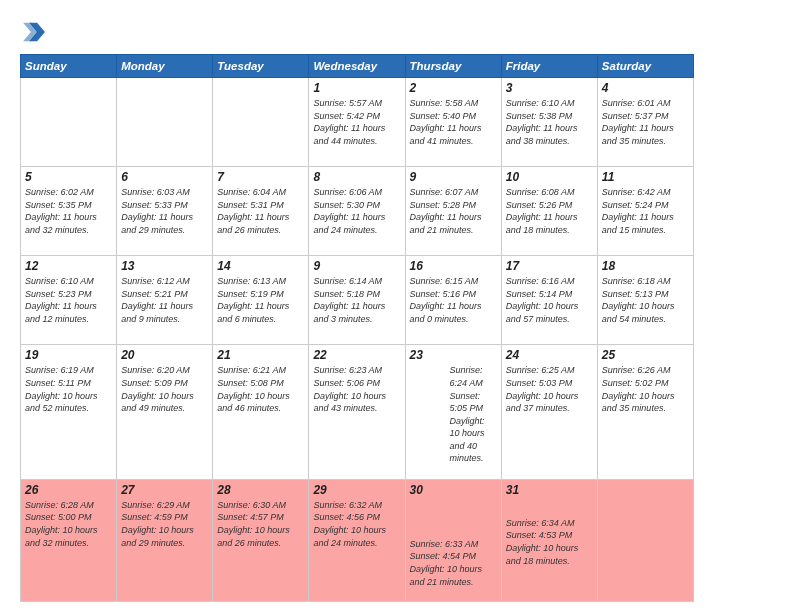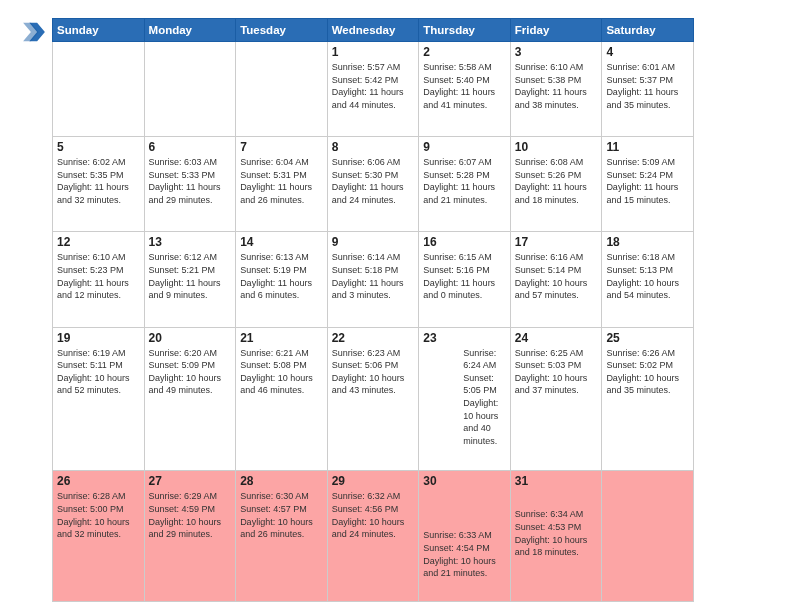--- a/index.html
+++ b/index.html
@@ -8,21 +8,22 @@
       background: #fff;
       width: 792px;
       height: 612px;
       overflow: hidden;
     }
     .page {
       width: 714px;
       height: 612px;
       padding: 18px 20px 10px 20px;
       display: flex;
-      flex-direction: row;
+      flex-direction: column;
+      font-style: italic;
     }
     .header {
       display: flex;
       align-items: flex-start;
       justify-content: space-between;
       margin-bottom: 8px;
     }
     .logo {
       display: flex;
       align-items: center;
@@ -202,21 +203,21 @@
           </td>
           <td>
             <span class="day-num">10</span>
             <div class="day-info" style="white-space: pre-line;">Sunrise: 6:08 AM
 Sunset: 5:26 PM
 Daylight: 11 hours
 and 18 minutes.</div>
           </td>
           <td>
             <span class="day-num">11</span>
-            <div class="day-info" style="white-space: pre-line;">Sunrise: 5:09 AM
+            <div class="day-info" style="white-space: pre-line;">Sunrise: 6:42 AM
 Sunset: 5:24 PM
 Daylight: 11 hours
 and 15 minutes.</div>
           </td>
         </tr>
         <tr>
           <td>
             <span class="day-num">12</span>
             <div class="day-info" style="white-space: pre-line;">Sunrise: 6:10 AM
 Sunset: 5:23 PM

